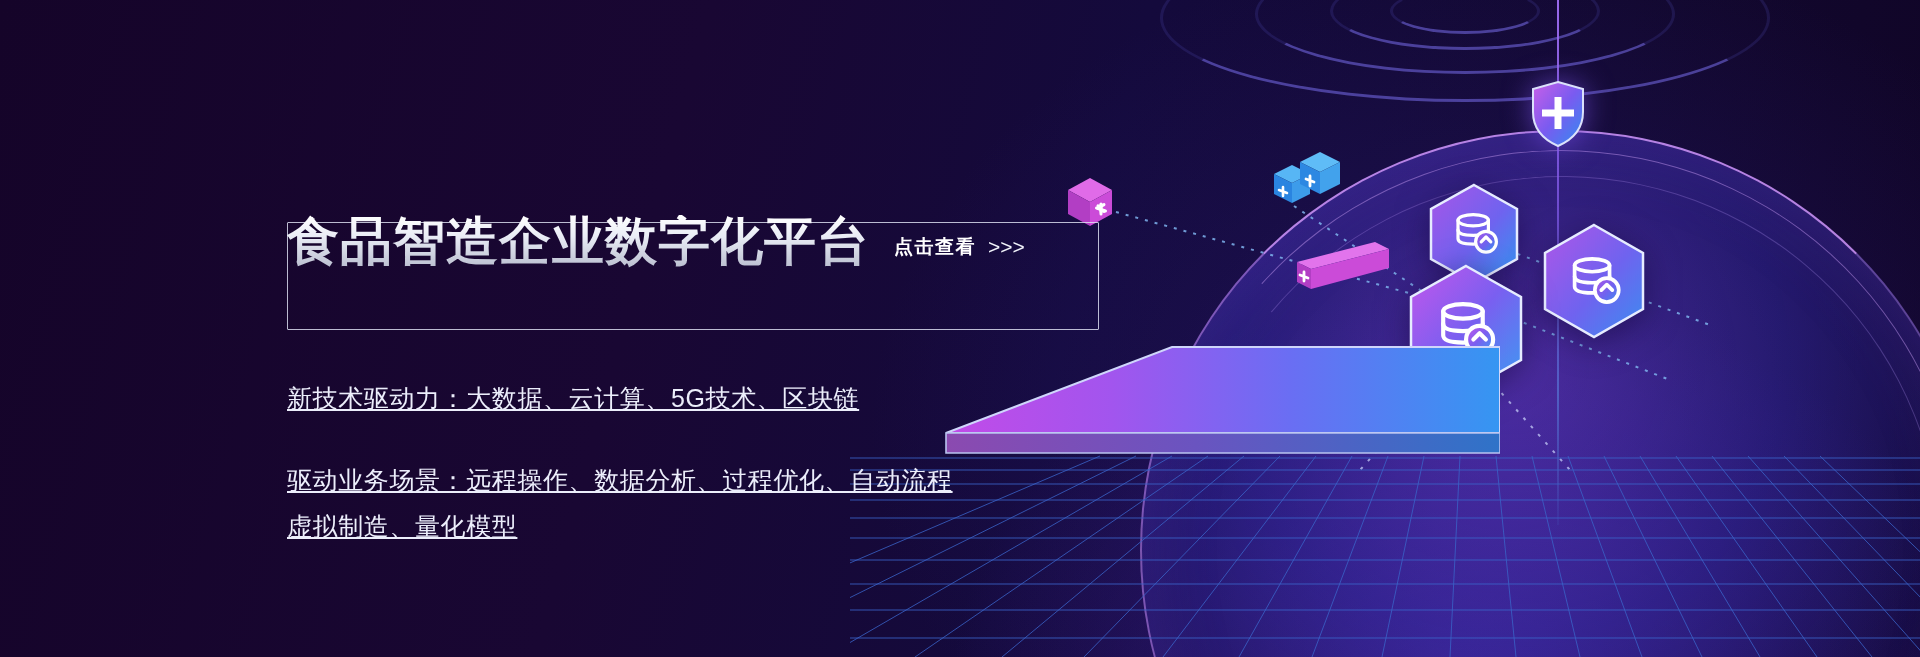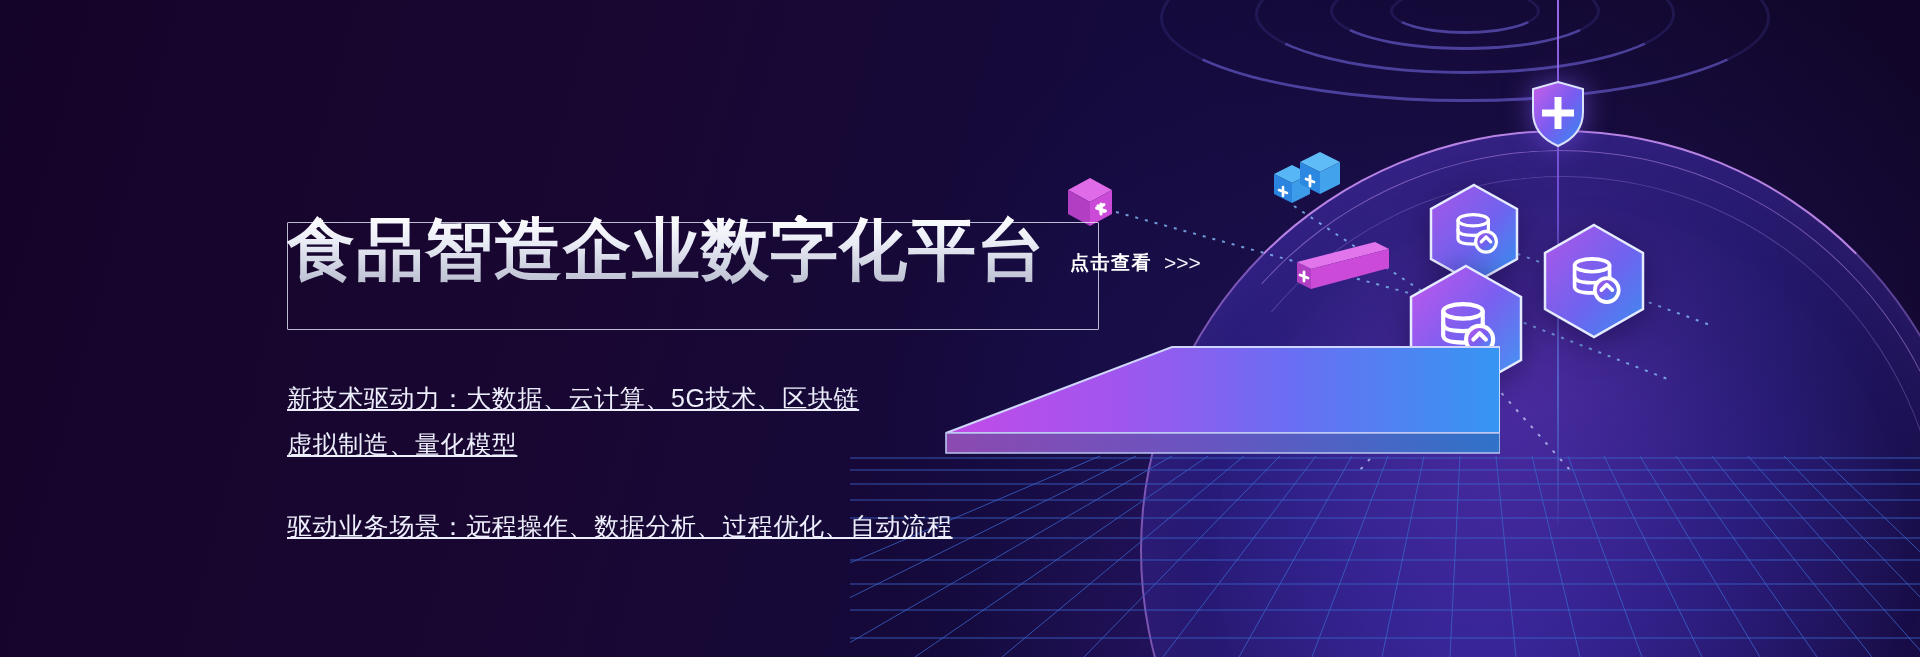--- a/index.html
+++ b/index.html
@@ -24,21 +24,21 @@
 
   .title-box {
     position:absolute; left:287px; top:222px;
     width:812px; height:108px;
     border:1.5px solid rgba(225,228,245,0.82);
     border-radius:1px;
   }
   .title-row { position:absolute; left:0; top:215px; display:flex; align-items:flex-end; }
   .main-title {
     margin-left:287px;
-    font-size:68px; font-weight:700; letter-spacing:1px;
+    font-size:52px; font-weight:700; letter-spacing:1px;
     line-height:1;
     background:linear-gradient(180deg,#ffffff 0%,#e9ecf5 40%,#b9bdcf 100%);
     -webkit-background-clip:text; background-clip:text;
     color:transparent;
     -webkit-text-fill-color:transparent;
     text-shadow:none;
     padding-bottom:2px;
     white-space:nowrap;
   }
   .cta {
@@ -340,18 +340,18 @@
     <div class="title-row">
       <h1 class="main-title">食品智造企业数字化平台</h1>
       <div class="cta">
         <span>点击查看</span>
         <span class="arrows">&gt;&gt;&gt;</span>
       </div>
     </div>
 
     <div class="body-block">
       <div class="body-line">新技术驱动力：大数据、云计算、5G技术、区块链</div>
+      <div class="body-line gap">驱动业务场景：远程操作、数据分析、过程优化、自动流程</div>
       <div class="body-line">虚拟制造、量化模型</div>
-      <div class="body-line gap">驱动业务场景：远程操作、数据分析、过程优化、自动流程</div>
     </div>
   </div>
 
 </div>
 
 </body></html>

